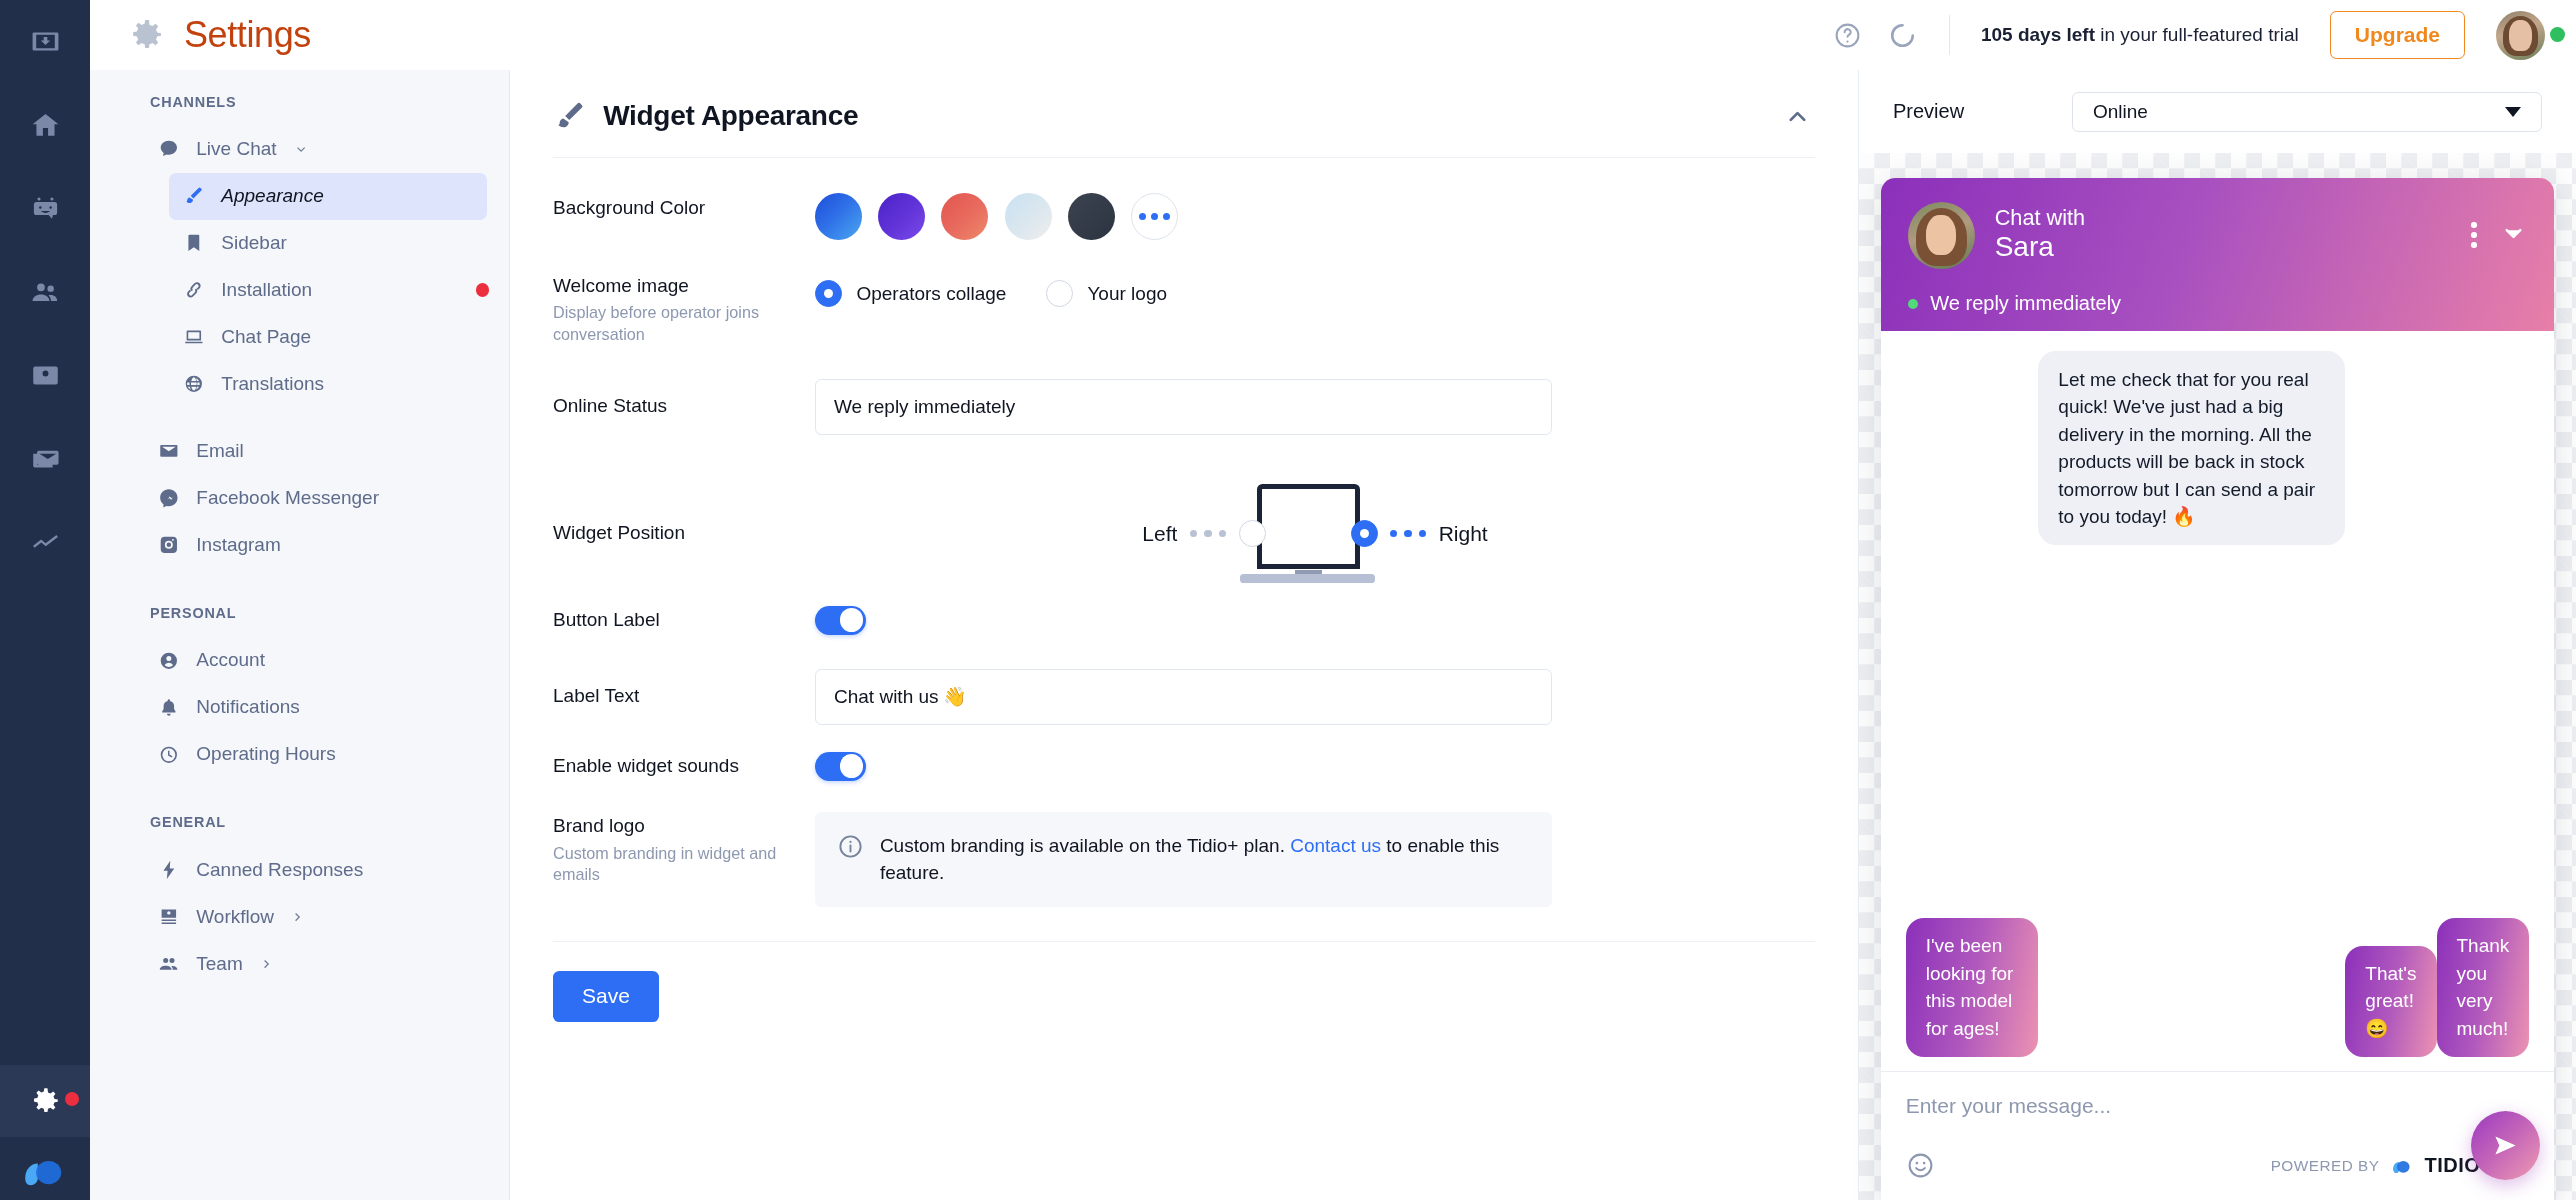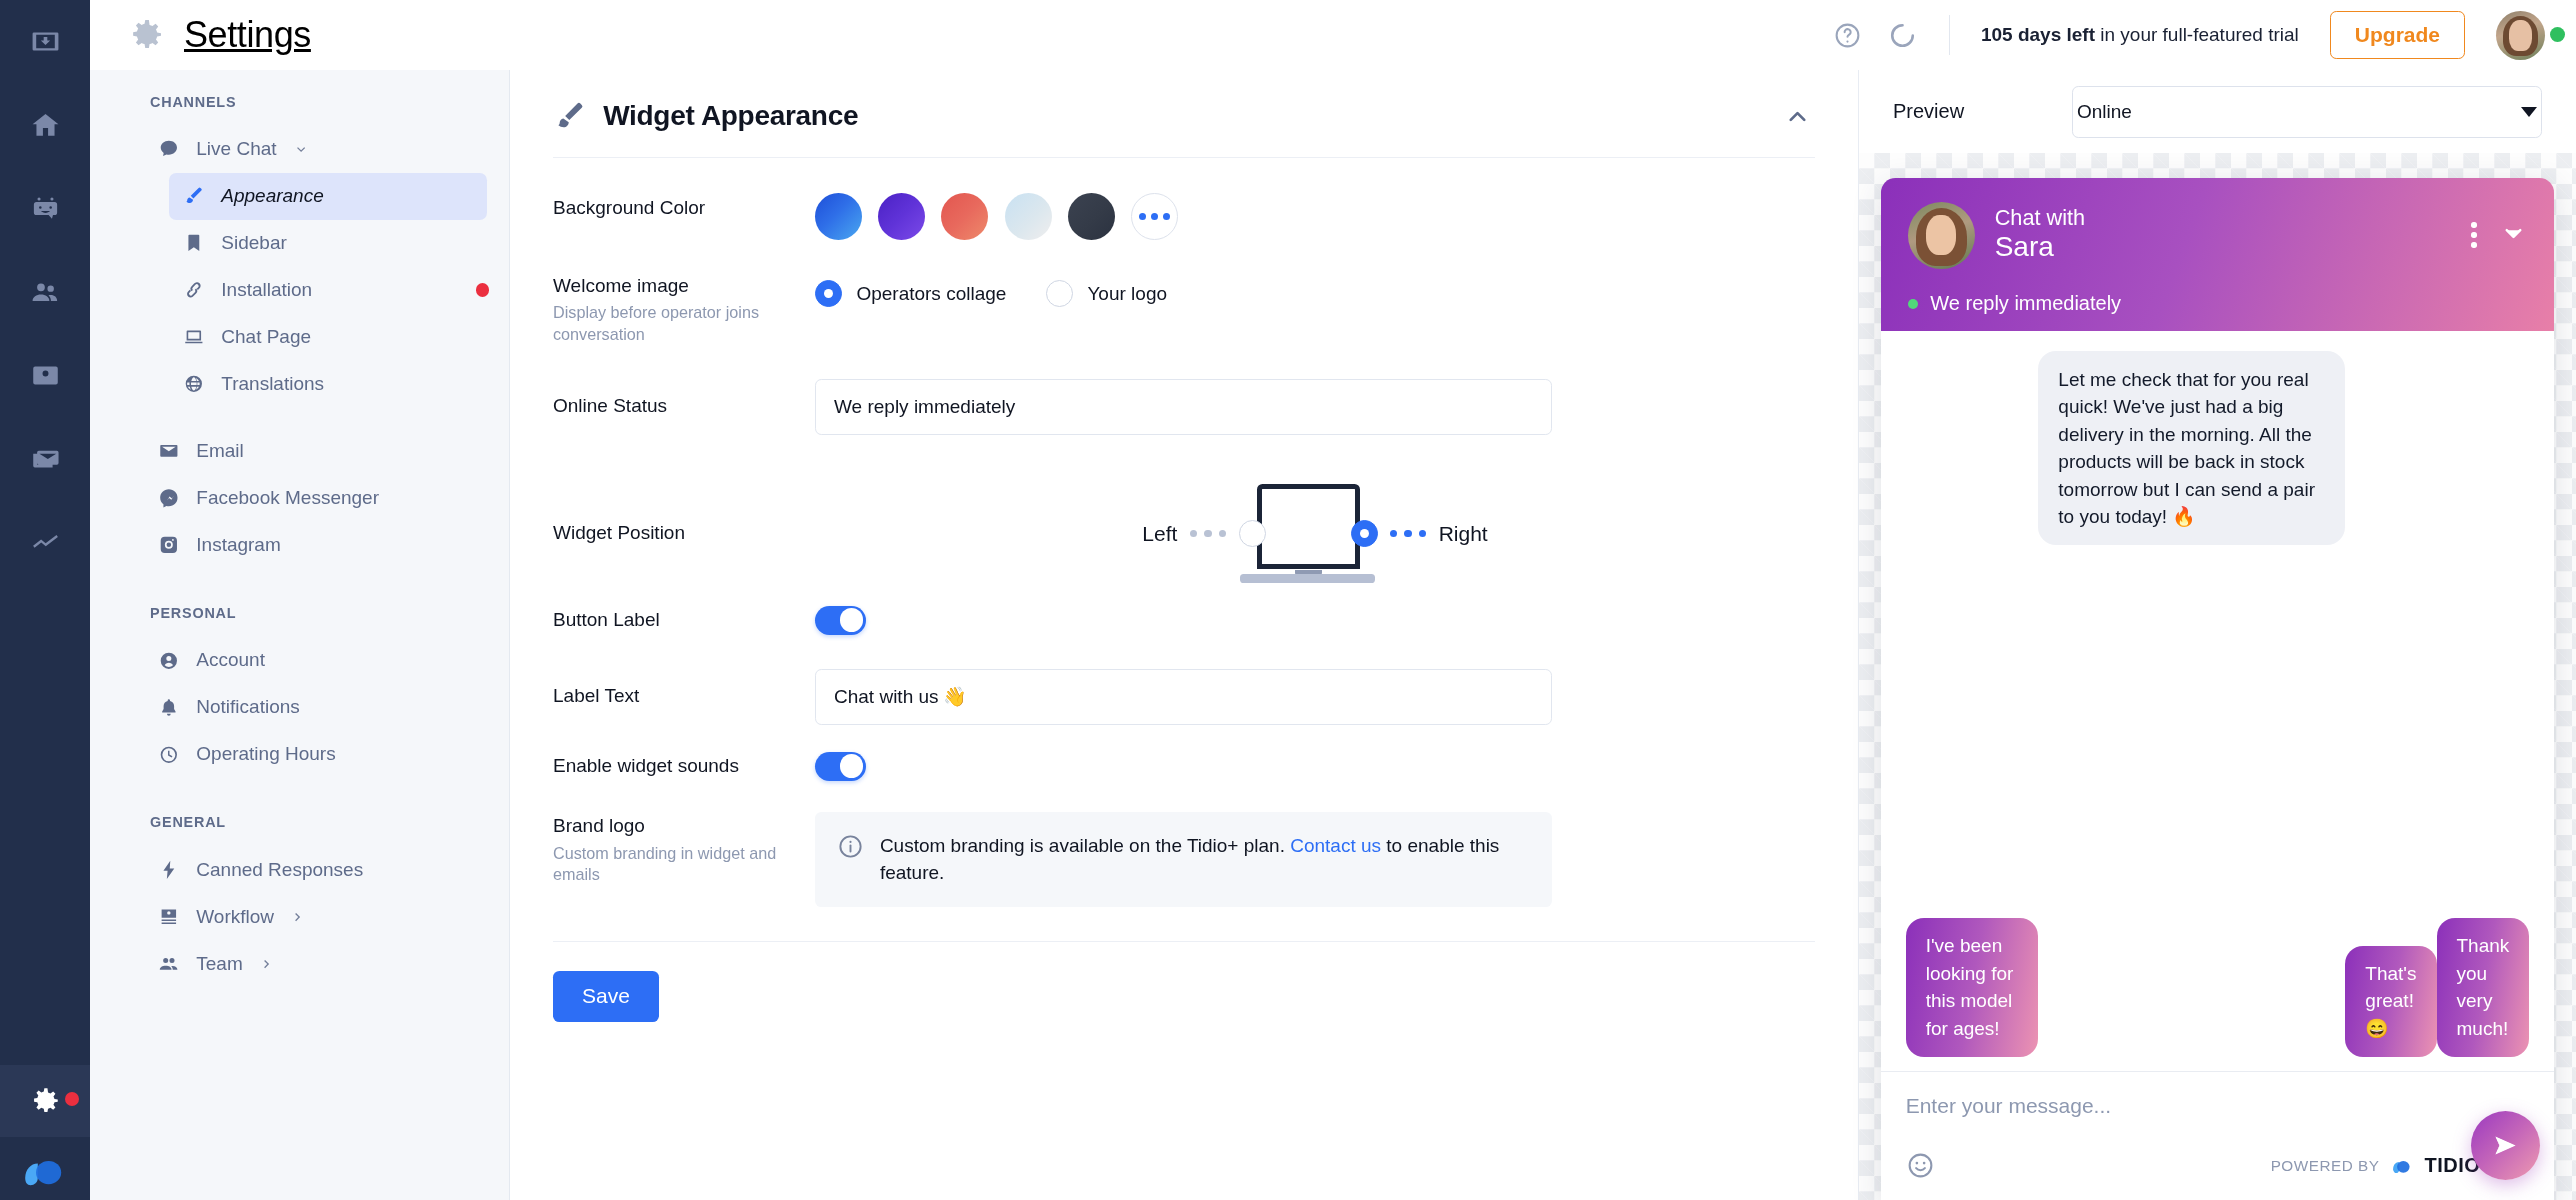--- a/index.html
+++ b/index.html
@@ -40,21 +40,21 @@
 
   
   .settings-col { width: 420px; flex: none; display: flex; flex-direction: column; background:#f5f7fa; }
   .topbar {
     height: 70px; background: #fff; display: flex; align-items: center;
     padding-left: 36px; flex: none;
   }
   .gear-title { display: flex; align-items: center; gap: 18px; }
   .gear-title .gear { width: 40px; height: 40px; color: #b9c2d1; }
   .gear-title .gear svg { width: 40px; height: 40px; fill: currentColor; }
-  .gear-title h1 { font-size: 36px; font-weight: 400; color: #000000; letter-spacing: -0.4px; text-decoration: underline; }
+  .gear-title h1 { font-size: 36px; font-weight: 400; color: #c2410c; letter-spacing: -0.4px; }
 
   .nav {
     flex: 1; background: #f5f7fa; padding: 23.5px 0 0 0;
     border-right: 0.9px solid #e4e9f0; overflow: hidden;
   }
   .nav-section {
     font-size: 14.4px; font-weight: 700; color: #5e6b8a; letter-spacing: 0.8px;
     padding: 0 0 0 60px; margin-bottom: 16.2px;
   }
   .nav-section.spaced { margin-top: 36px; }
@@ -218,23 +218,23 @@
 
   
   .preview {
     width: 717px; flex: none; display: flex; flex-direction: column; background: #fff; min-width: 0;
   }
   .prev-head {
     height: 83px; display: flex; align-items: center; padding: 0 34px; gap: 18px; flex:none;
   }
   .prev-head .plabel { font-size: 20px; color: #101522; width: 161px; }
   .prev-select {
-    flex: 1; height: 52px; border: 1.4px solid #dde2ec; border-radius: 6.3px;
+    flex: 1; height: 40px; border: 1.4px solid #dde2ec; border-radius: 6.3px;
     display: flex; align-items: center; justify-content: space-between;
-    padding: 0 4px; font-size: 19px; color: #101522; cursor: pointer; background:#fff;
+    padding: 0 20px; font-size: 19px; color: #101522; cursor: pointer; background:#fff;
   }
   .prev-select .caret { width: 0; height: 0; border-left: 8.1px solid transparent; border-right: 8.1px solid transparent; border-top: 10px solid #101522; }
 
   .prev-canvas {
     flex: 1; position: relative; min-height: 0;
     background-color: #fdfdfd;
     background-image:
       linear-gradient(45deg, #eceef1 25%, transparent 25%, transparent 75%, #eceef1 75%),
       linear-gradient(45deg, #eceef1 25%, transparent 25%, transparent 75%, #eceef1 75%);
     background-size: 31px 31px;

